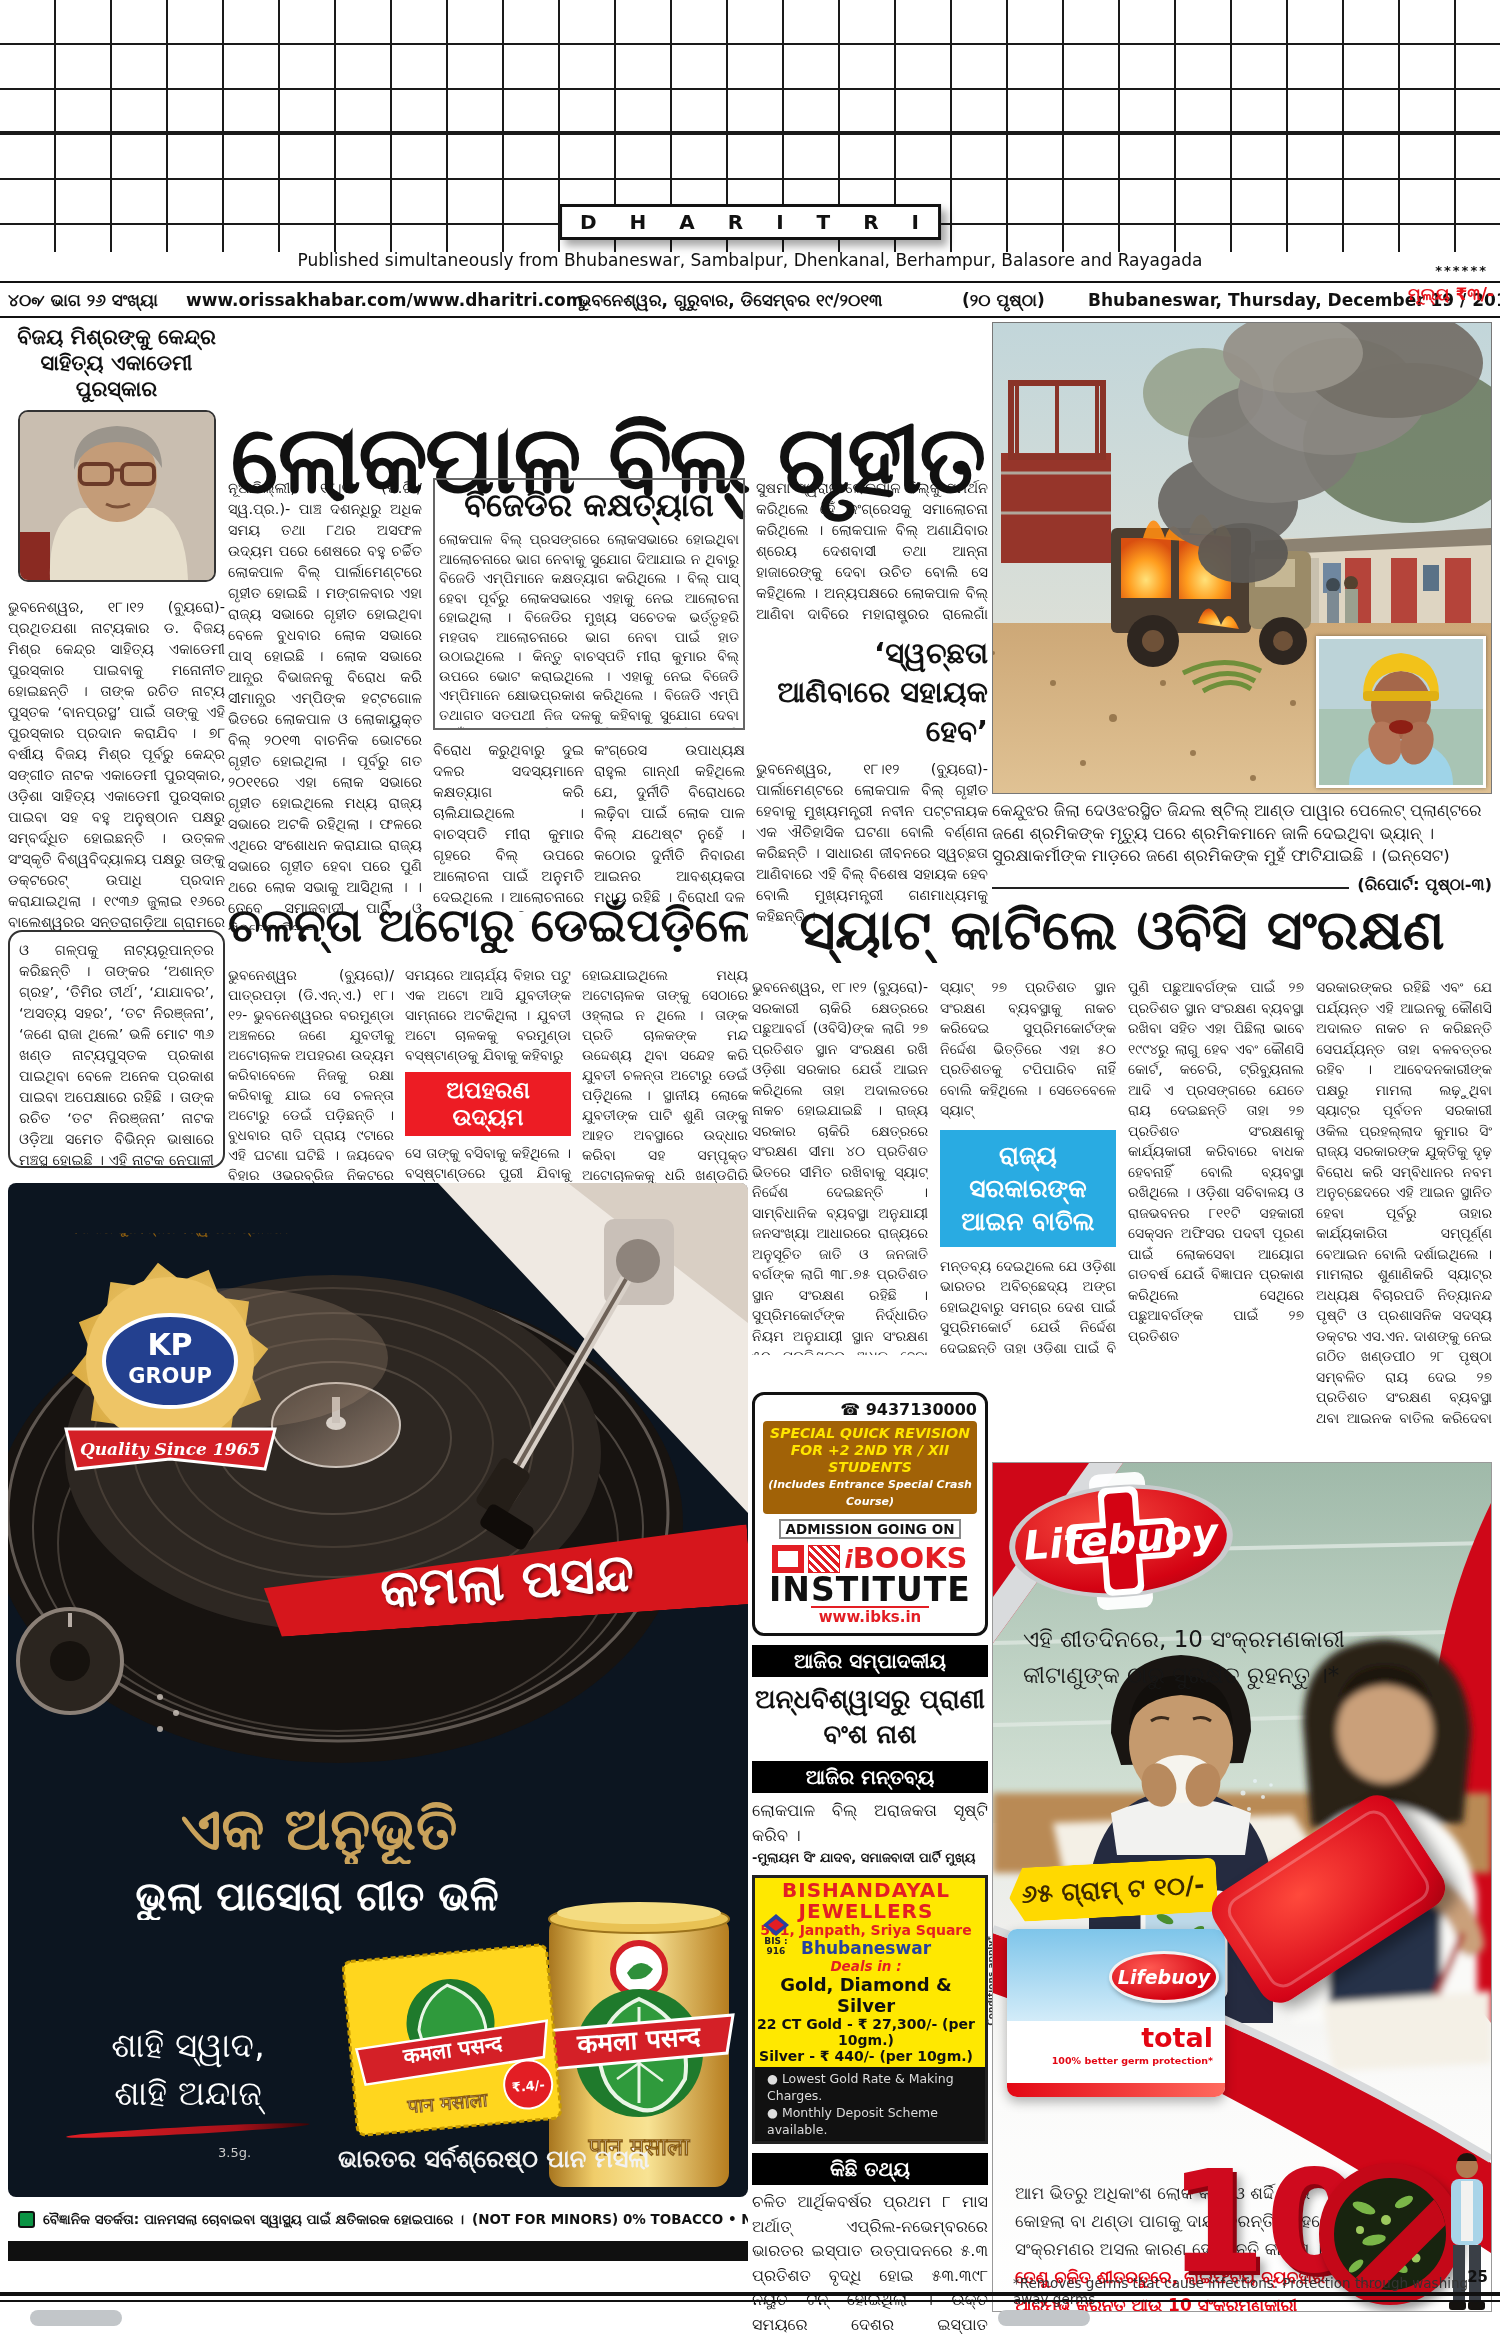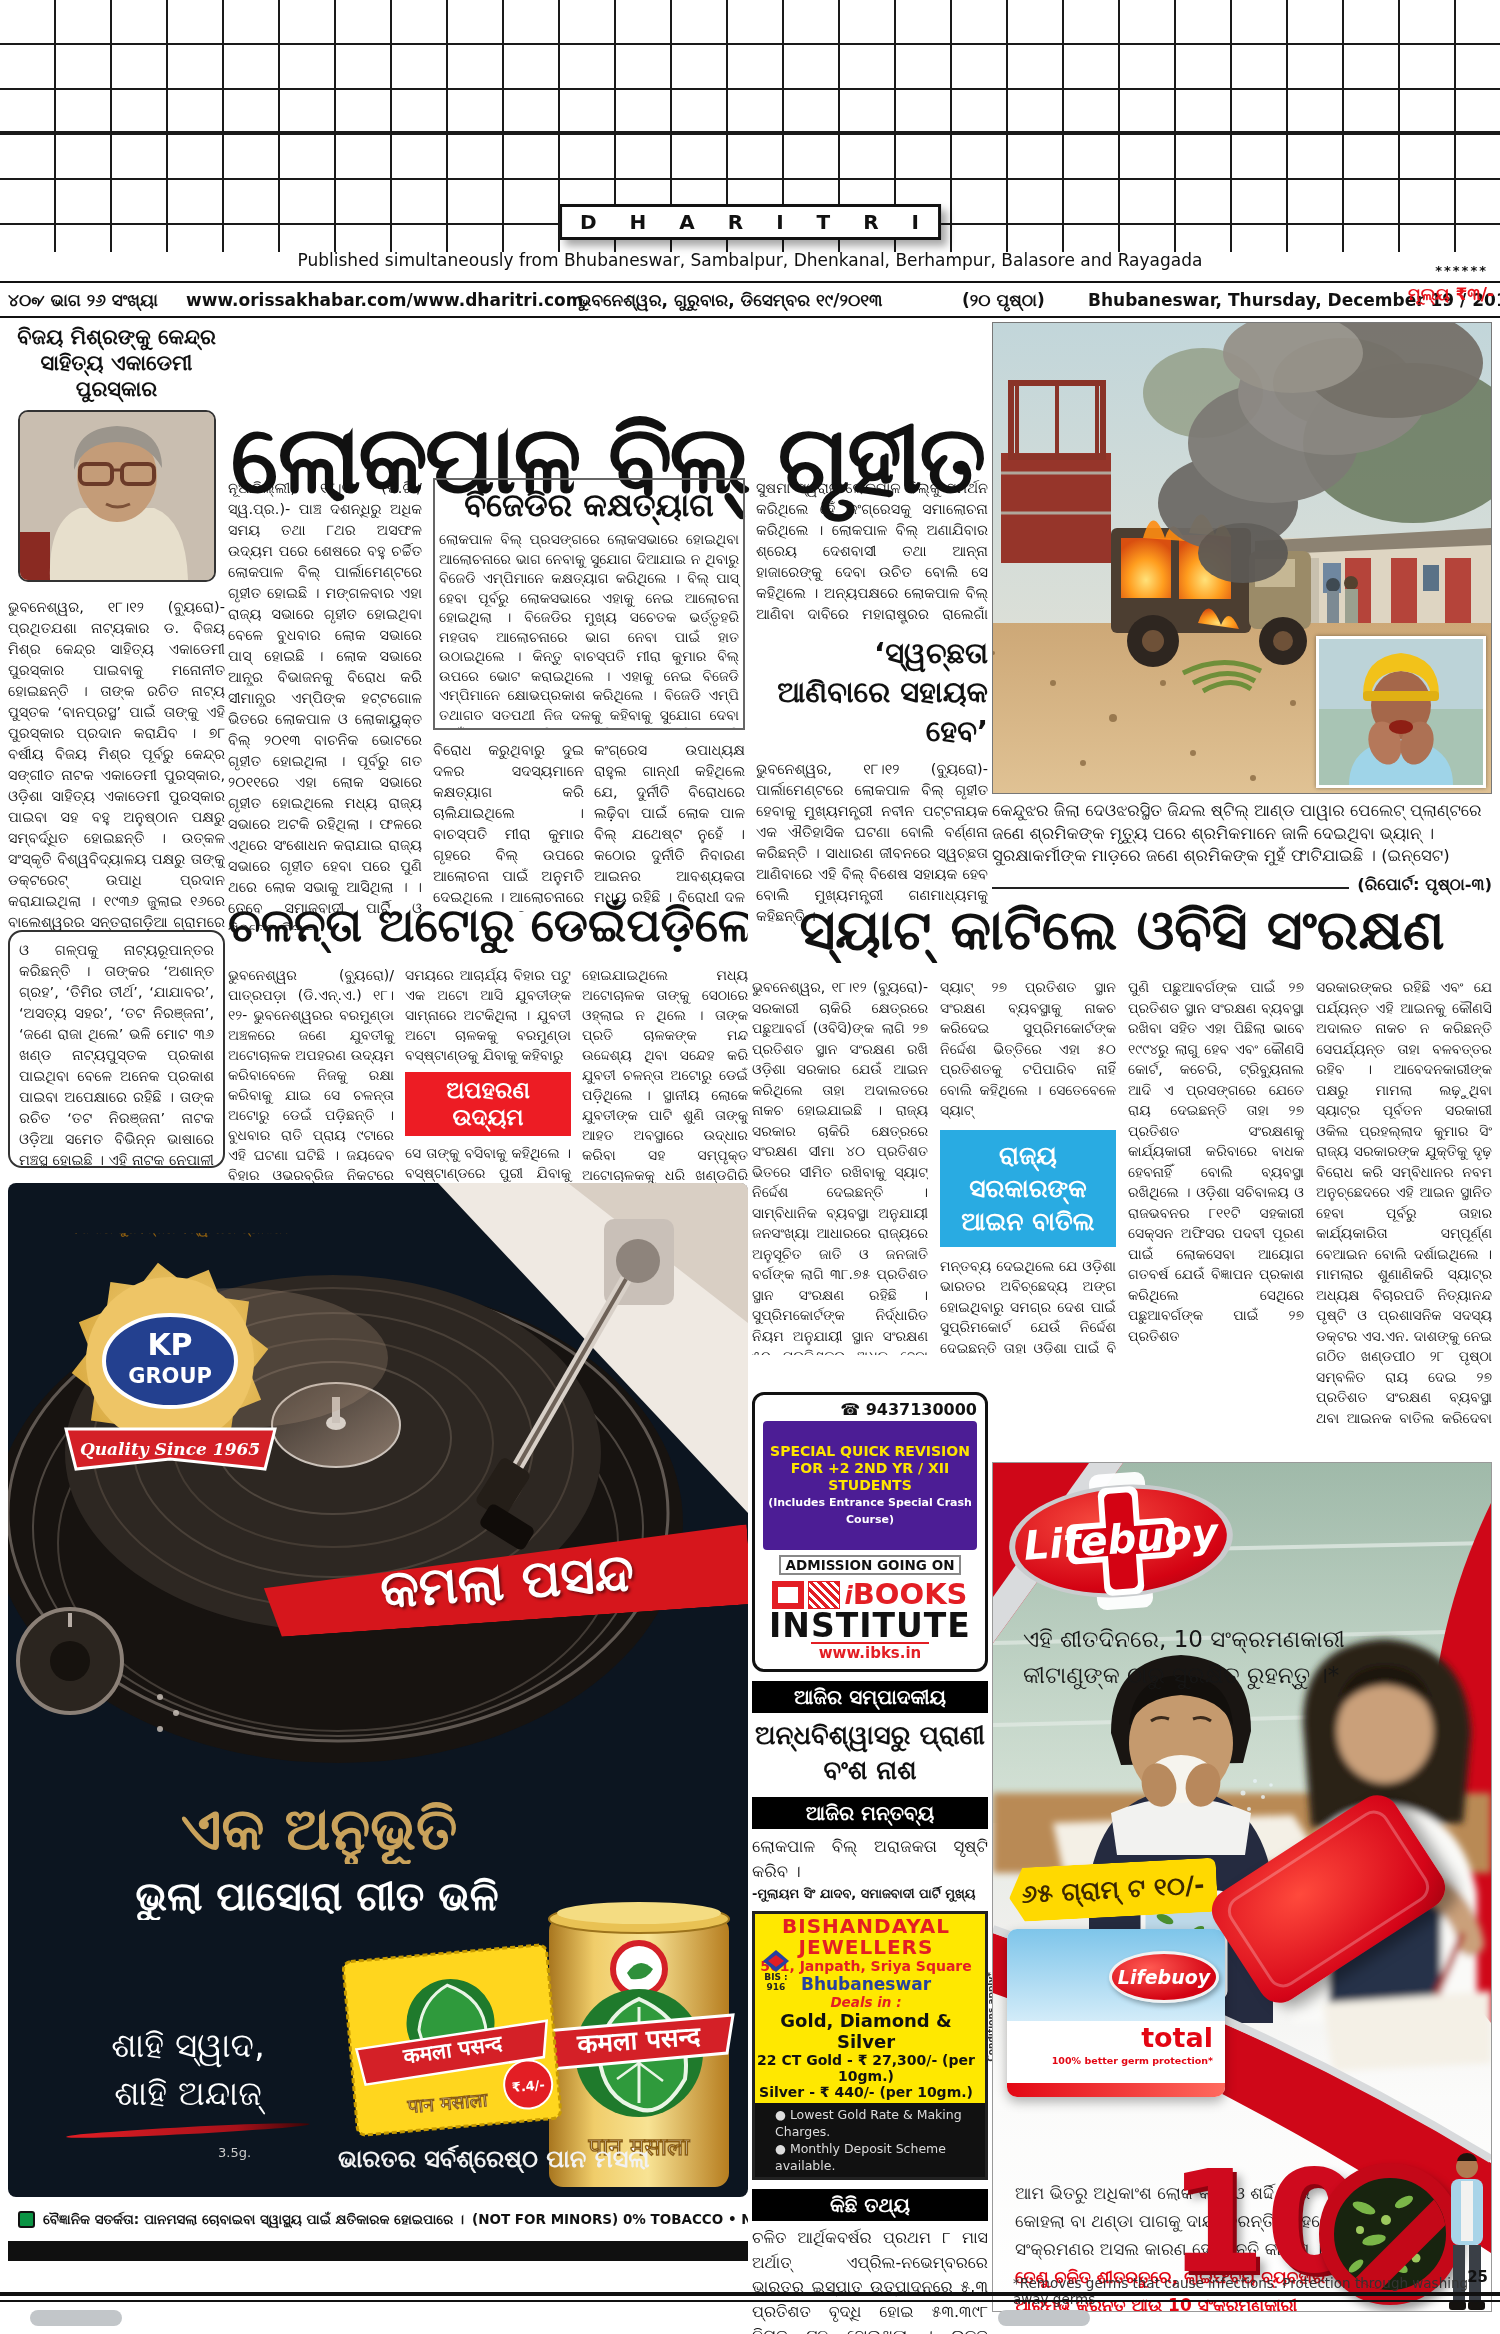--- a/index.html
+++ b/index.html
@@ -98,21 +98,21 @@
   .kp-35g{position:absolute;left:210px;top:962px;color:#ccc;font-size:13px;}
   .kp-tagline{position:absolute;left:330px;top:962px;width:400px;color:#f2f2f2;font-size:24px;font-weight:bold;white-space:nowrap;overflow:hidden;}
   .kp-disclaimer{position:absolute;left:0;top:1014px;width:740px;height:44px;background:#fff;display:flex;align-items:center;gap:8px;padding:0 10px;font-size:13.5px;font-weight:bold;color:#111;white-space:nowrap;overflow:hidden;}
   .green-dot{width:17px;height:17px;background:#0b9444;border:2.5px solid #111;border-radius:3px;flex:none;}
   .kp-blackbar{position:absolute;left:0;top:1058px;width:740px;height:20px;background:#101010;}
 
   
   .midcol{position:absolute;left:752px;top:1392px;width:236px;}
   .ibooks{border:3px solid #111;border-radius:12px;padding:5px 8px 7px;background:#fff;}
   .ib-phone{text-align:right;font-size:16px;font-weight:bold;}
-  .ib-offer{background:#4c1d95;color:#ffe500;text-align:center;font-weight:bold;font-size:14px;line-height:17px;padding:22px 2px;border-radius:4px;margin-top:2px;}
+  .ib-offer{background:#a16207;color:#ffe500;text-align:center;font-weight:bold;font-size:14px;line-height:17px;padding:4px 2px;border-radius:4px;margin-top:2px;font-style:italic;}
   .ib-offer .sub{display:block;color:#fff;font-size:11px;font-weight:bold;}
   .ib-adm{border:2px solid #888;width:max-content;margin:5px auto;padding:0 5px;font-size:13.5px;font-weight:bold;}
   .ib-logo{display:flex;align-items:center;justify-content:center;gap:4px;margin-top:2px;}
   .sq1{width:32px;height:28px;border:6px solid #e31e24;}
   .sq2{width:32px;height:28px;background:repeating-linear-gradient(45deg,#e31e24 0 3px,#fff 3px 6px);border:1px solid #e31e24;}
   .ib-books{color:#e31e24;font-size:29px;font-weight:bold;line-height:28px;}
   .ib-books i{font-size:24px;}
   .ib-inst{text-align:center;font-size:33px;font-weight:bold;letter-spacing:1px;line-height:32px;}
   .ib-url{text-align:center;color:#e31e24;font-weight:bold;font-size:15px;border-top:2px solid #e31e24;width:max-content;margin:0 auto;padding:0 8px;}
   .black-bar{background:#000;color:#fff;text-align:center;font-size:20px;font-weight:bold;padding:4px 0;margin:9px 0 5px;}
@@ -121,21 +121,21 @@
   .comment-by{font-size:13px;font-weight:bold;margin-top:2px;}
   .jewel{margin-top:9px;border:3px solid #222;background:#ffe800;text-align:center;position:relative;padding:2px 10px 0 2px;}
   .jw-name{color:#e31e24;font-size:20px;line-height:21px;font-weight:bold;letter-spacing:1px;}
   .jw-addr{color:#e31e24;font-size:14px;font-weight:bold;}
   .jw-city{color:#2741a0;font-size:17px;font-weight:bold;}
   .jw-deals{color:#e31e24;font-size:13.5px;font-weight:bold;font-style:italic;}
   .jw-items{font-size:18px;font-weight:bold;}
   .jw-rate{font-size:14px;font-weight:bold;}
   .jw-cond{position:absolute;right:-1px;top:58px;transform:rotate(-90deg);transform-origin:right top;font-size:9px;font-weight:bold;color:#333;}
   .jw-bis{position:absolute;left:4px;top:34px;width:34px;text-align:center;font-size:9px;font-weight:bold;color:#222;}
-  .jw-black{background:#111;color:#ddd;text-align:left;font-size:12.5px;line-height:17px;padding:3px 20px;margin:3px -10px 0 -2px;}
+  .jw-black{background:#111;color:#ddd;text-align:left;font-size:12.5px;line-height:17px;padding:3px 12px;margin:3px -10px 0 -2px;}
   .facts-text{font-size:16px;line-height:24.5px;text-align:justify;margin:2px 0 0;}
 
   
   .lb{position:absolute;left:992px;top:1462px;width:500px;height:850px;border:1px solid #999;overflow:hidden;background:linear-gradient(180deg,#c6d4cb 0%,#dde7de 28%,#efefec 55%,#fbfbfa 75%,#ffffff 100%);}
   .lb-scene{position:absolute;left:0;top:0;}
   .lb-logo{position:absolute;left:8px;top:8px;width:240px;height:140px;}
   .lb-head{position:absolute;left:30px;top:158px;width:350px;font-size:23px;line-height:36px;font-weight:500;color:#161616;}
   .lb-price{position:absolute;left:16px;top:400px;width:208px;height:54px;background:#ffd900;border-radius:8px;clip-path:polygon(0 55%,7% 0,100% 0,100% 100%,7% 100%);transform:rotate(-3deg);display:flex;align-items:center;justify-content:center;font-size:25px;font-weight:bold;color:#3d2800;}
   .lb-pack{position:absolute;left:14px;top:466px;width:218px;height:168px;background:#fff;border-radius:10px;box-shadow:0 5px 12px rgba(0,0,0,.3);overflow:hidden;}
   .pack-sky{height:92px;background:linear-gradient(180deg,#7ec5ea,#d3ecf9);position:relative;}

